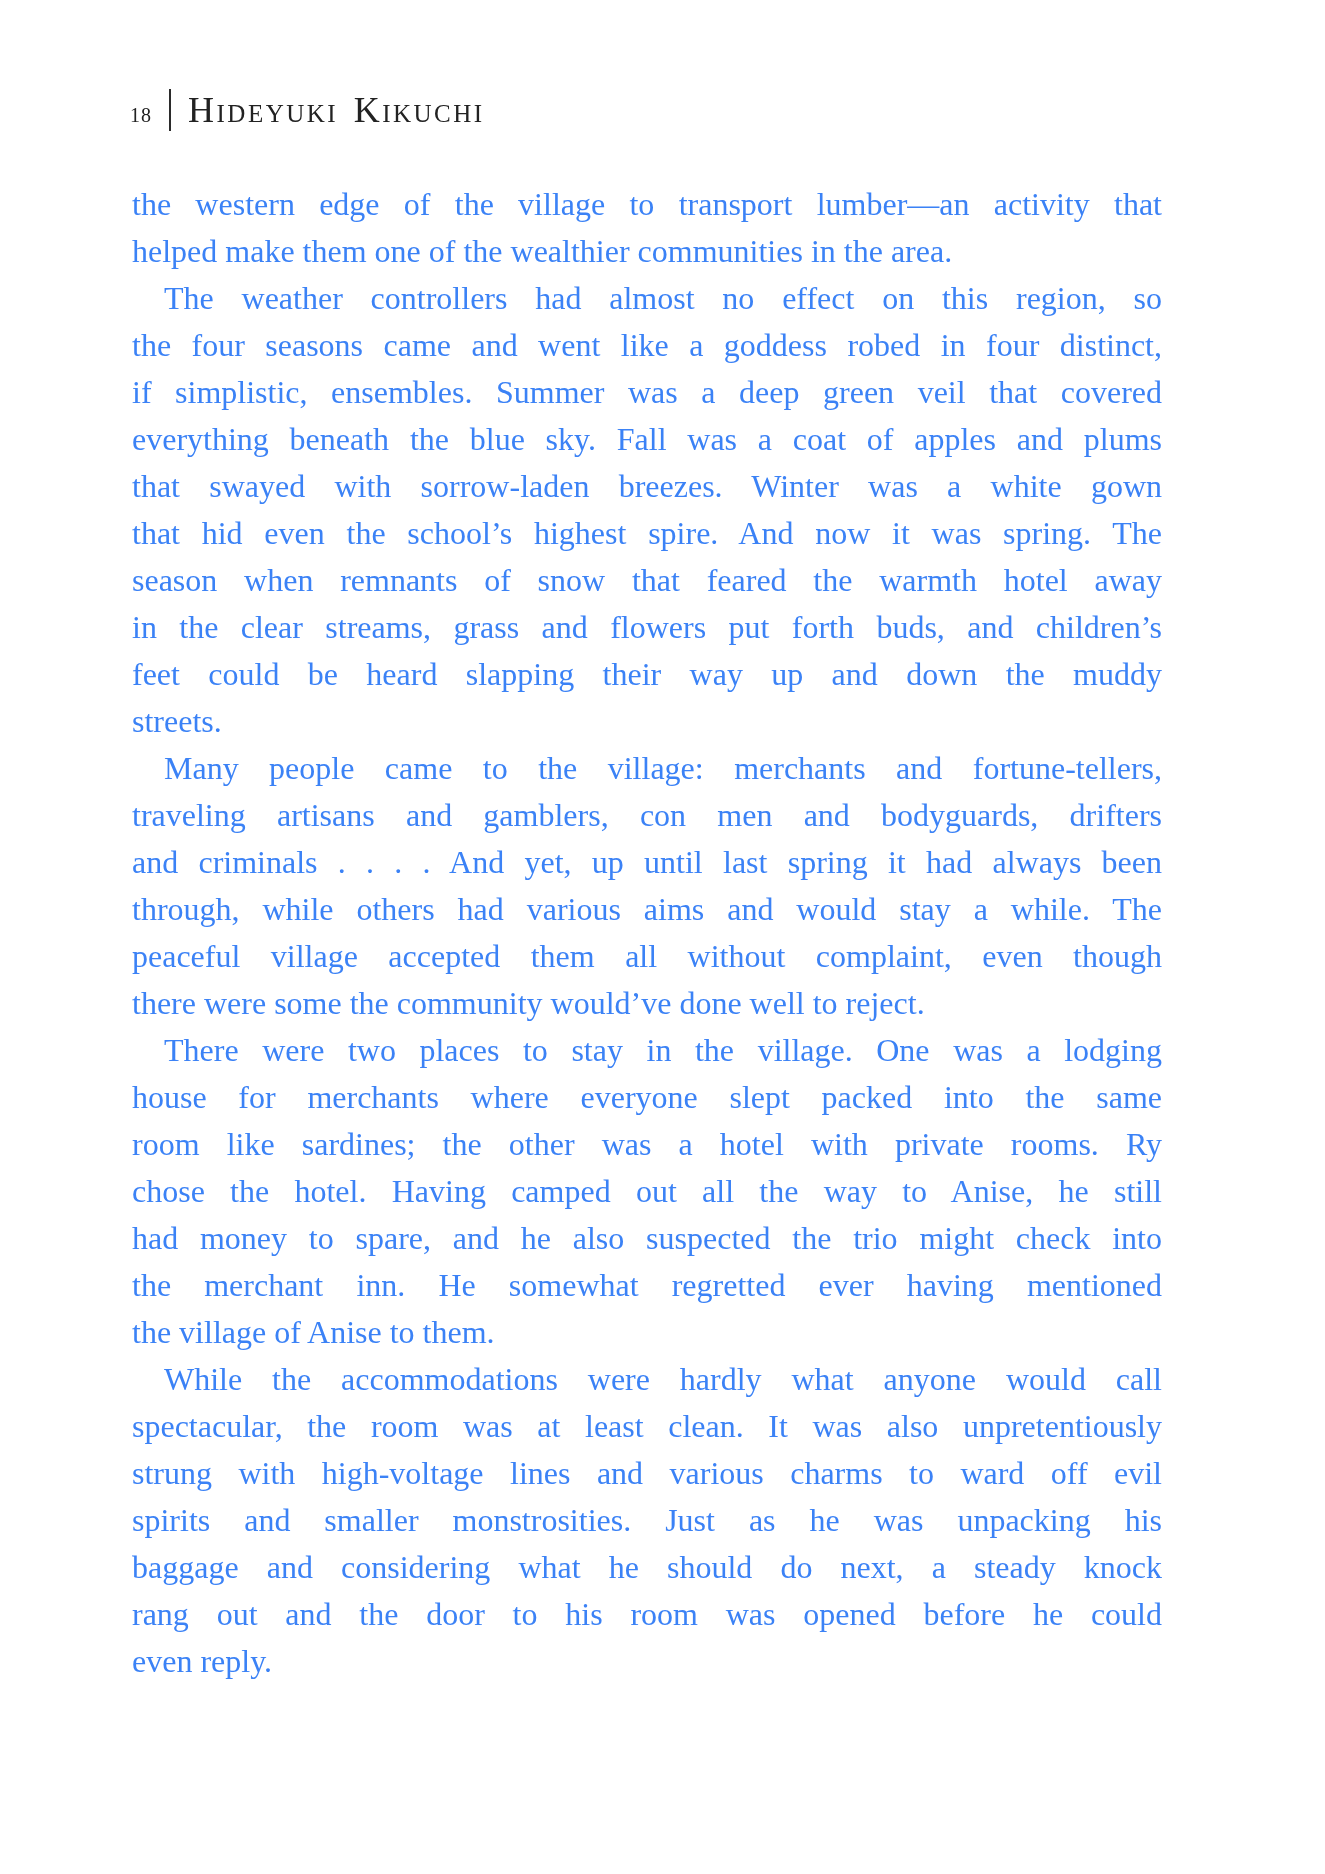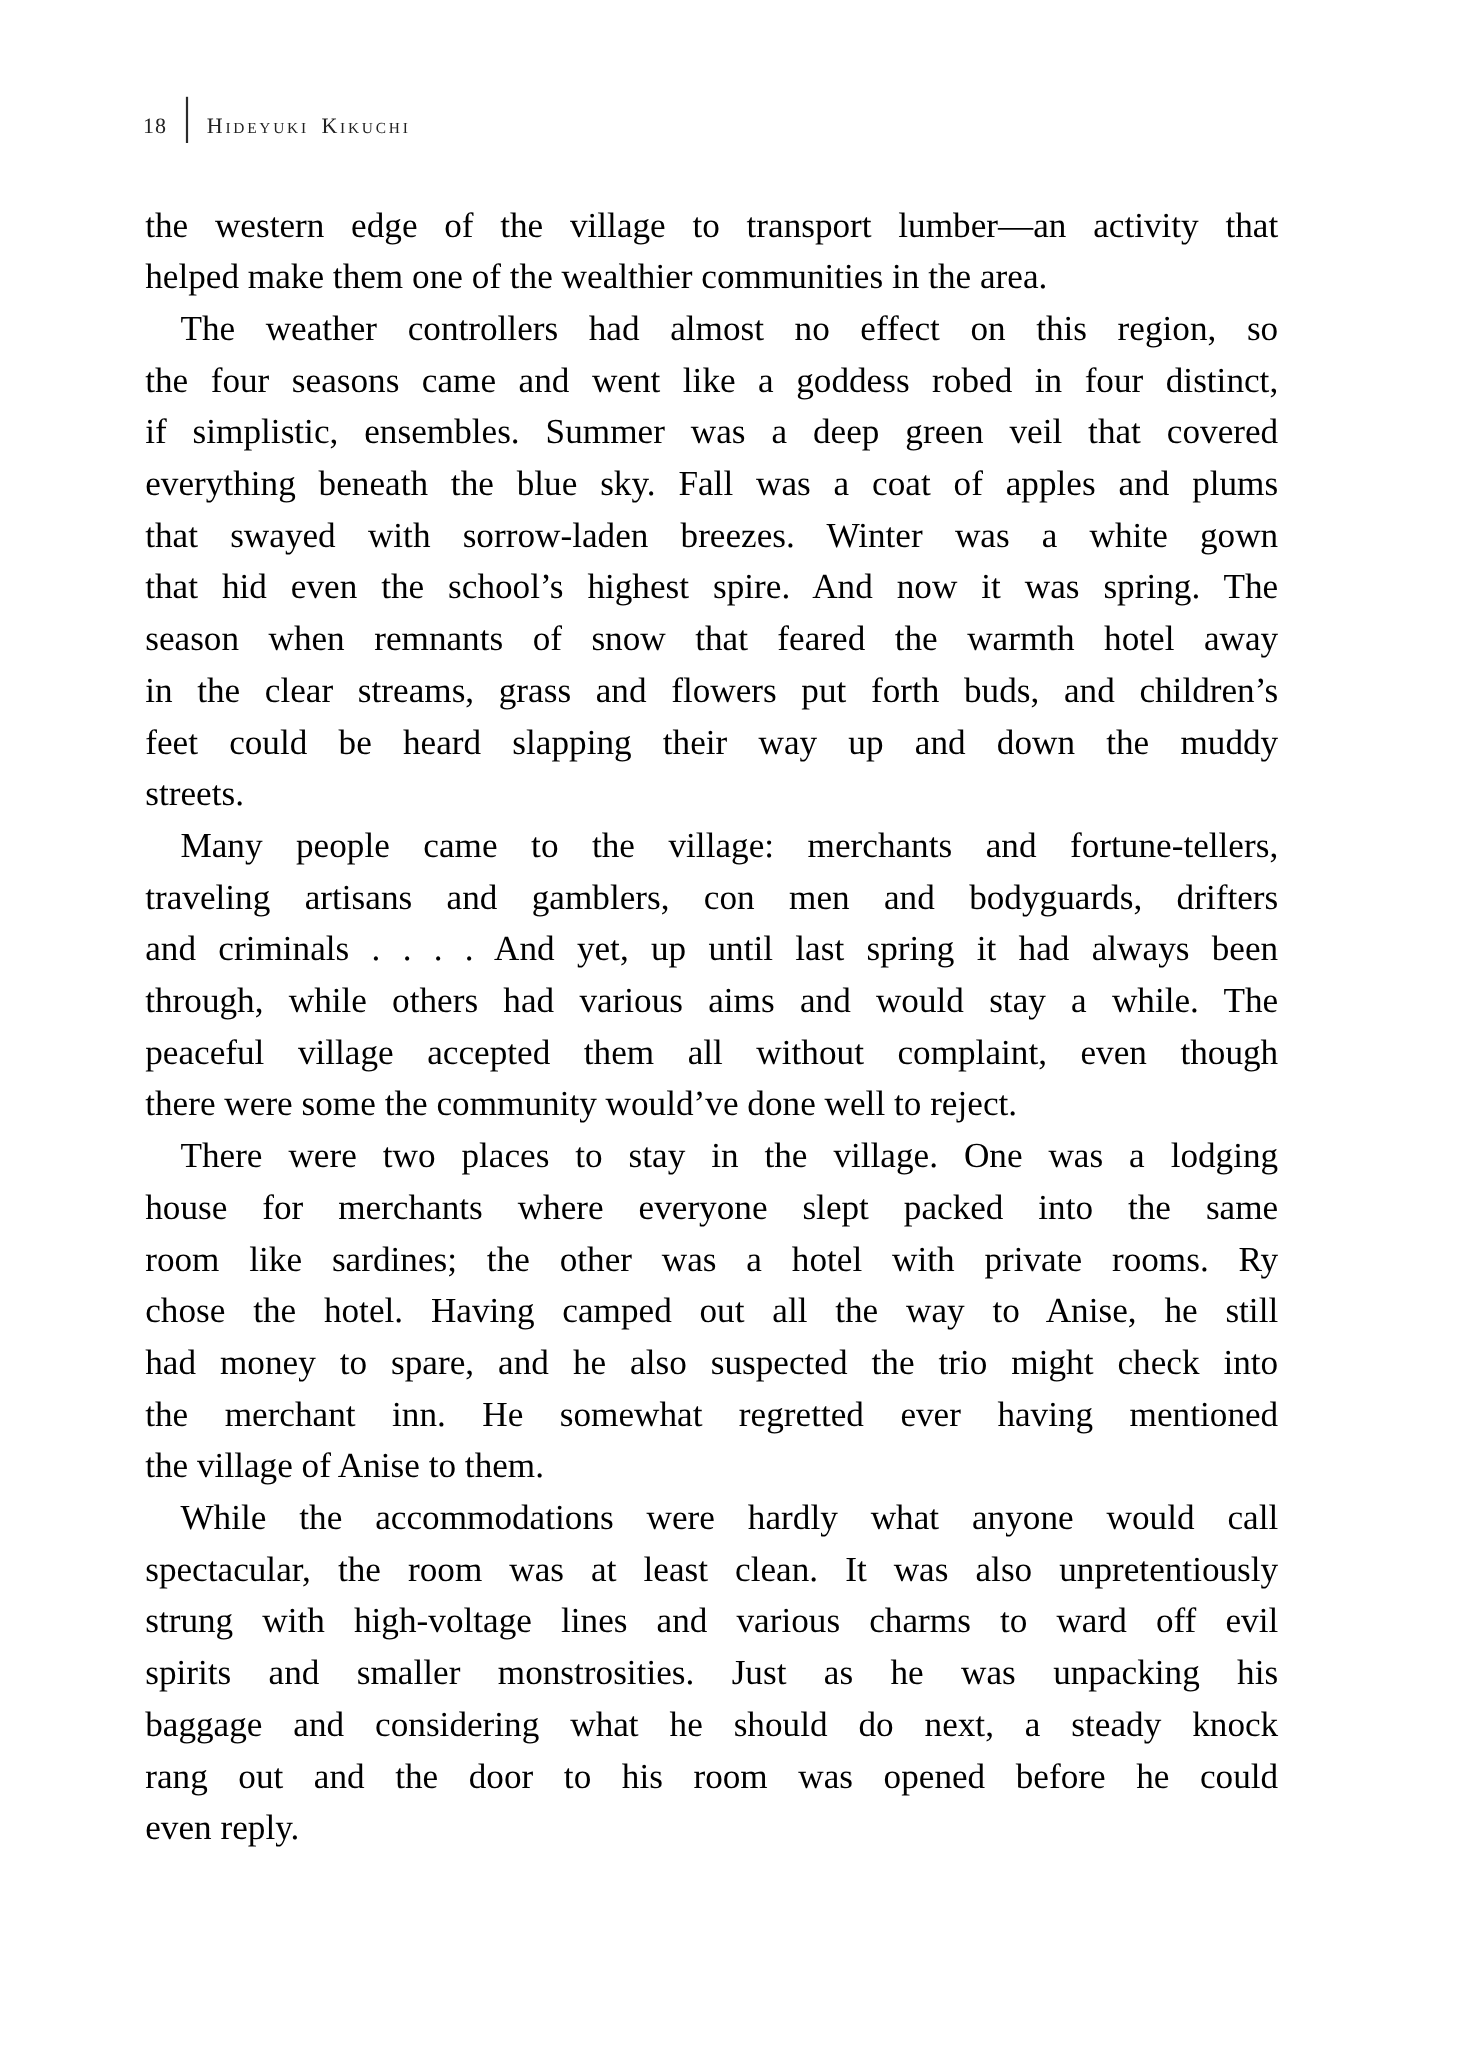--- a/index.html
+++ b/index.html
@@ -35,36 +35,36 @@
   .header-rule {
     display: inline-block;
     width: 2px;
     height: 42px;
     background: #2b2b2b;
     margin: 0 17px 0 17px;
     vertical-align: -9px;
   }
   .author-name {
     display: inline-block;
-    font-size: 20px;
+    font-size: 36px;
     font-variant: small-caps;
     letter-spacing: 2.5px;
     word-spacing: 4px;
     vertical-align: baseline;
   }
 
   
   .page-body {
     position: absolute;
     left: 132px;
     top: 181px;
     width: 1030px;
     font-size: 32px;
     line-height: 47px;
-    color: #000000;
+    color: #3b82f6;
   }
   .paragraph {
     margin: 0;
     padding: 0;
   }
   .line {
     text-align: justify;
     text-align-last: justify;
     white-space: normal;
   }

